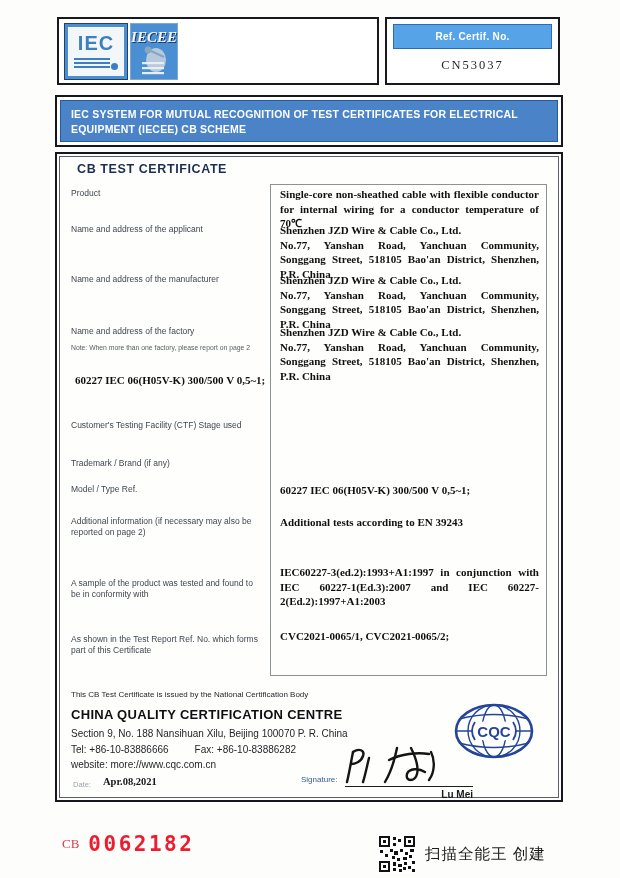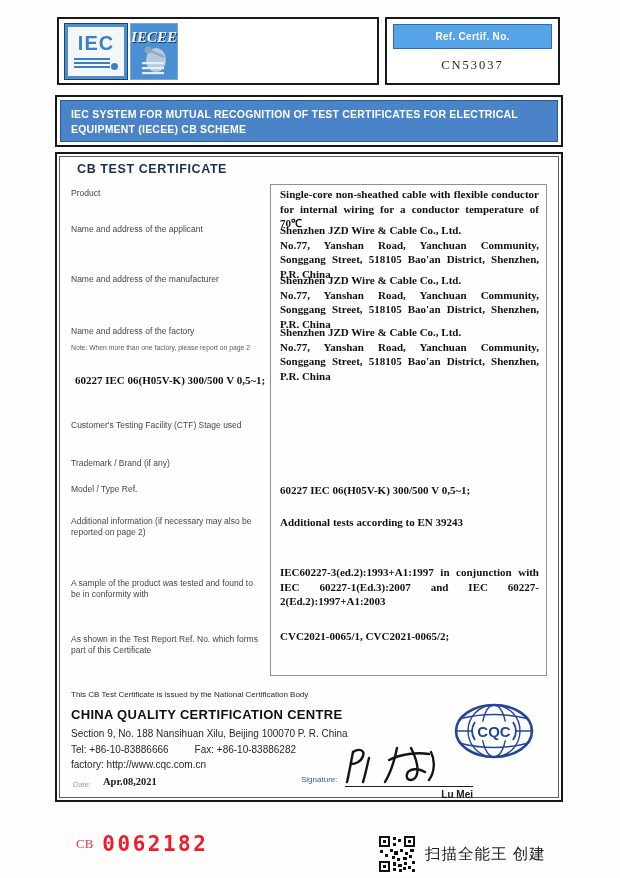--- a/index.html
+++ b/index.html
@@ -80,21 +80,21 @@
   .sig-hand { position:absolute; left:282px; top:588px; }
   .sig-label { position:absolute; left:244px; top:621px; font-size:8px; color:#3a5c92; }
   .sig-line { position:absolute; left:288px; top:632px; width:128px; border-top:1.5px solid #1c1e22; }
   .sig-name { position:absolute; left:288px; top:635px; width:128px; text-align:right;
               font-weight:bold; font-size:10px; color:#17191d; }
   .date-label { position:absolute; left:16px; top:626px; font-size:7.5px; color:#9aa3ad; }
   .date-value { position:absolute; left:46px; top:622px; font-weight:bold; font-size:10.5px;
                 color:#15171c; font-family:"Liberation Serif", serif; }
 
   
-  .stamp { position:absolute; left:76px; top:832px; display:flex; align-items:flex-start; gap:9px; }
+  .stamp { position:absolute; left:62px; top:832px; display:flex; align-items:flex-start; gap:9px; }
   .stamp-prefix { font-family:"Liberation Serif", serif; font-size:13px; color:#e8364a; padding-top:4px; }
   .stamp-number { font-family:"DejaVu Sans Mono", monospace; font-size:21px; letter-spacing:2.5px;
                   color:#ee1c2e; font-weight:bold; }
   .watermark { position:absolute; left:378px; top:835px; display:flex; align-items:center; gap:9px; }
   .wm-text { font-size:15.5px; color:#1c1c1c; letter-spacing:1px; }
 </style>
 </head>
 <body>
 
 <div class="page">
@@ -192,21 +192,21 @@
     </div>
 
     <div class="issued-by">This CB Test Certificate is issued by the National Certification Body</div>
 
     <div class="ncb-block">
       <div class="ncb-name">CHINA QUALITY CERTIFICATION CENTRE</div>
       <div class="ncb-line">Section 9, No. 188 Nansihuan Xilu, Beijing 100070 P. R. China</div>
       <div class="ncb-line">
         <span>Tel: +86-10-83886666</span><span class="gap"></span><span>Fax: +86-10-83886282</span>
       </div>
-      <div class="ncb-line">factory: http://www.cqc.com.cn</div>
+      <div class="ncb-line">website: more://www.cqc.com.cn</div>
     </div>
 
     <div class="cqc-logo">
       <svg width="82" height="58" viewBox="0 0 82 58">
         <ellipse cx="41" cy="29" rx="38" ry="26" fill="none" stroke="#24449a" stroke-width="2.6"></ellipse>
         <ellipse cx="41" cy="29" rx="26" ry="26" fill="none" stroke="#24449a" stroke-width="1.4"></ellipse>
         <ellipse cx="41" cy="29" rx="12" ry="26" fill="none" stroke="#24449a" stroke-width="1.4"></ellipse>
         <path d="M6 17 Q41 8 76 17" fill="none" stroke="#24449a" stroke-width="1.4"></path>
         <path d="M3 29 H79" fill="none" stroke="#24449a" stroke-width="1.4"></path>
         <path d="M6 41 Q41 50 76 41" fill="none" stroke="#24449a" stroke-width="1.4"></path>

